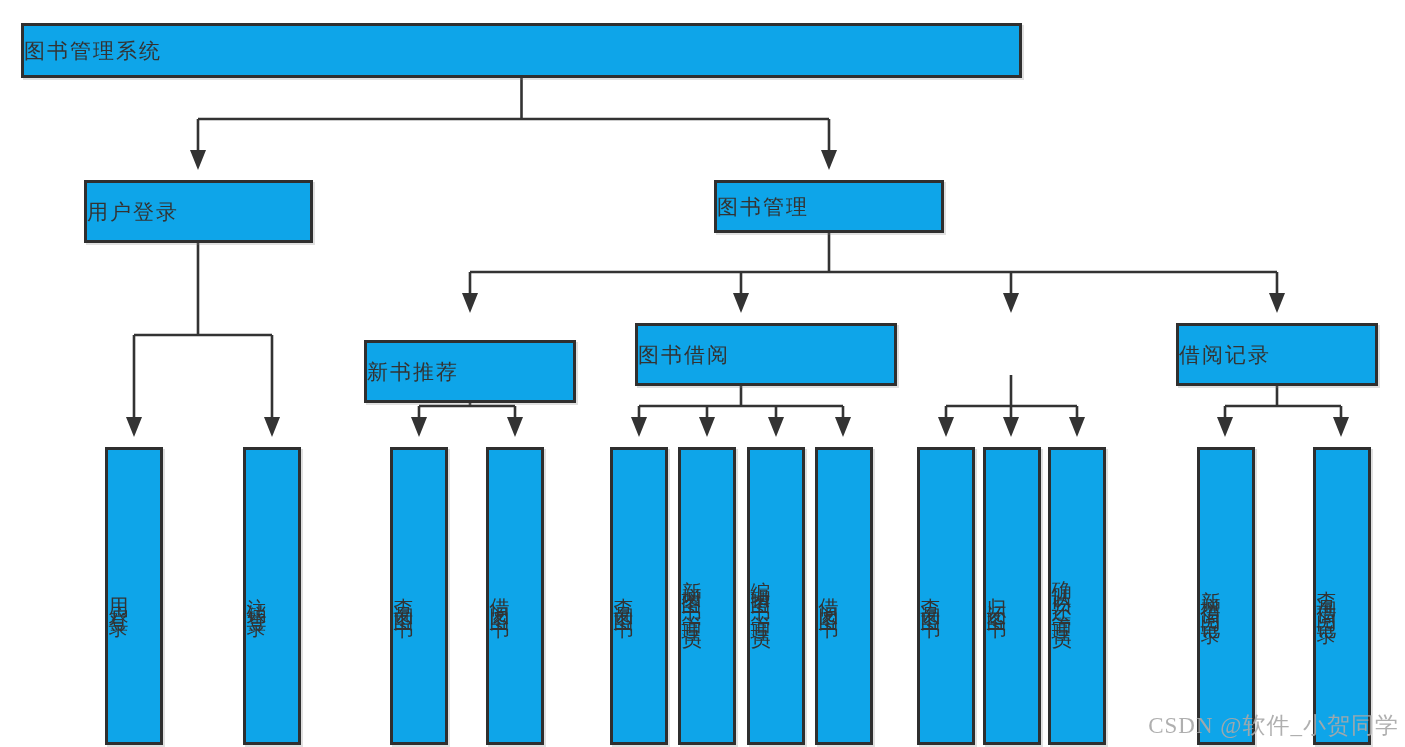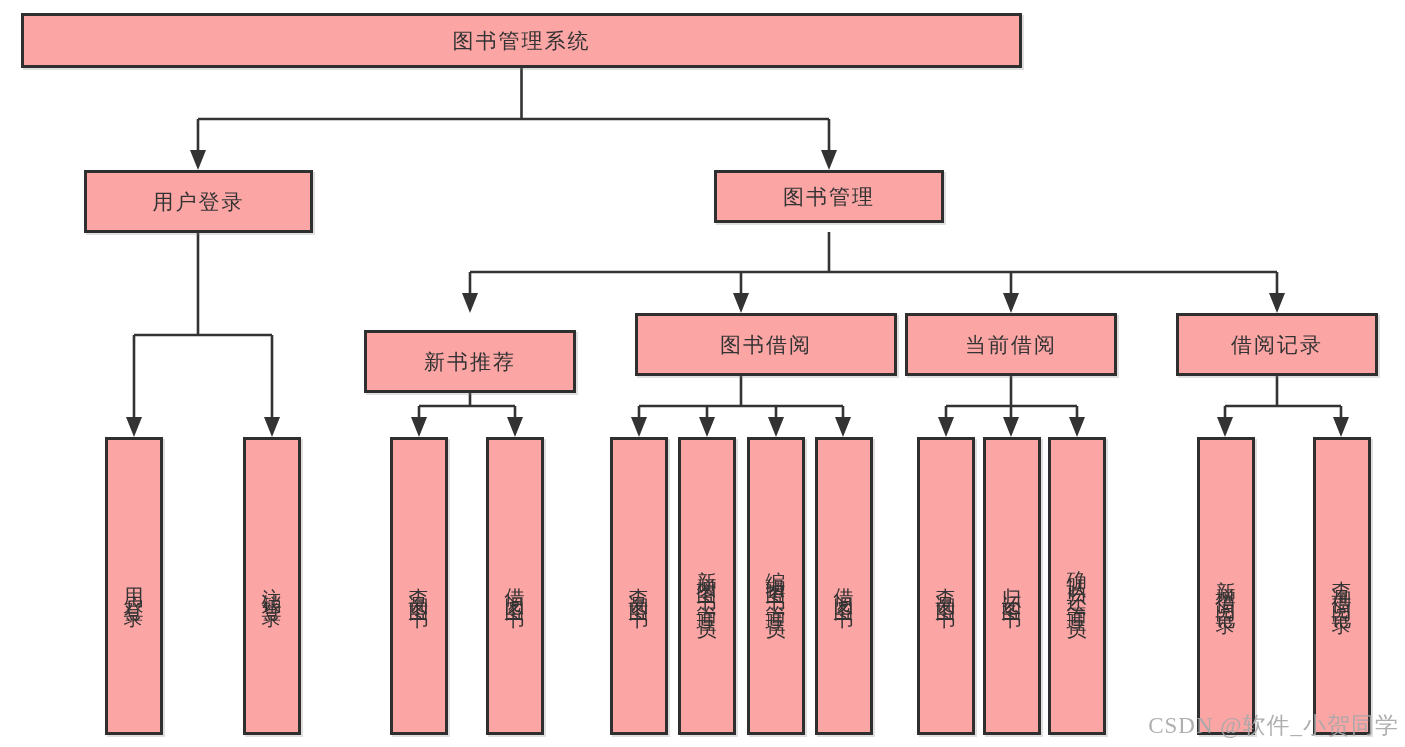--- a/index.html
+++ b/index.html
@@ -10,25 +10,26 @@
     font-family:"DejaVu Sans","Liberation Sans",sans-serif;
     overflow:hidden;
   }
   svg.connectors { position:absolute; left:0; top:0; width:1405px; height:747px; }
   svg.connectors path { stroke:#333333; stroke-width:2.6; fill:none; }
   svg.connectors polygon { fill:#333333; stroke:none; }
 
   .node {
     position:absolute;
     box-sizing:border-box;
-    background:#fca5a5;
+    background:#0ea5e9;
     border:3px solid #2f2f2f;
-    display:flex; align-items:center; justify-content:center;
+    display:flex; align-items:center; 
     color:#333333;
     box-shadow:2px 2px 0 rgba(130,130,130,0.25);
+    margin-top:10px;
   }
   .node.h { font-size:21px; letter-spacing:2px; }
   .node.v { width:58px; top:437px; height:298px; }
   .node.v span {
     writing-mode:vertical-lr;
     text-orientation:mixed;
     font-size:20px;
     letter-spacing:7px;
     line-height:1.1;
     color:#333333;
@@ -135,23 +136,20 @@
   <div class="node h n-book-mgmt">
     <span>图书管理</span>
   </div>
 
   <div class="node h n-new-books">
     <span>新书推荐</span>
   </div>
   <div class="node h n-book-borrow">
     <span>图书借阅</span>
   </div>
-  <div class="node h n-current-borrow">
-    <span>当前借阅</span>
-  </div>
   <div class="node h n-borrow-records">
     <span>借阅记录</span>
   </div>
 
   <div class="node v l-user-login">
     <span>用户登录</span>
   </div>
   <div class="node v l-logout">
     <span>注销登录</span>
   </div>

